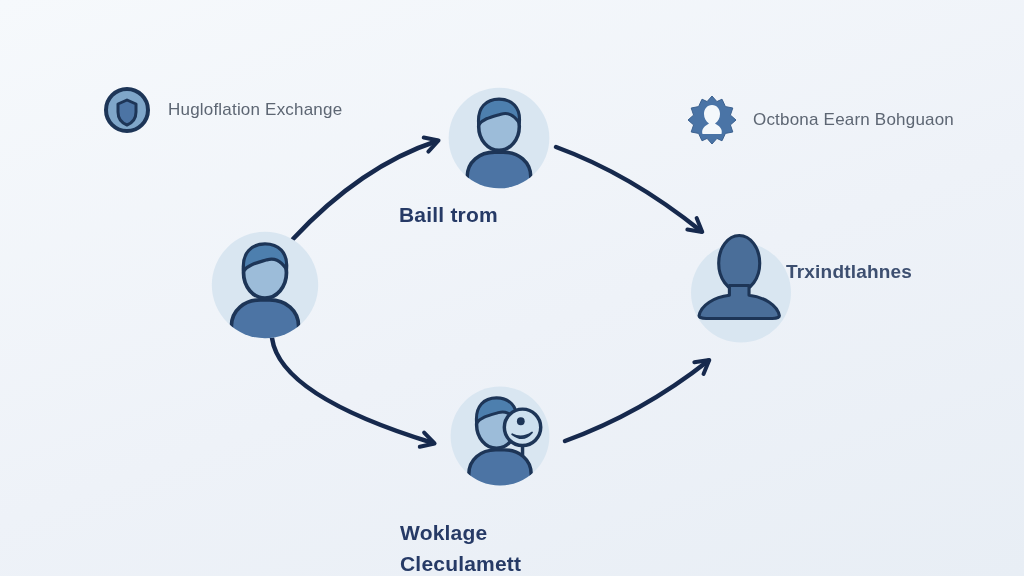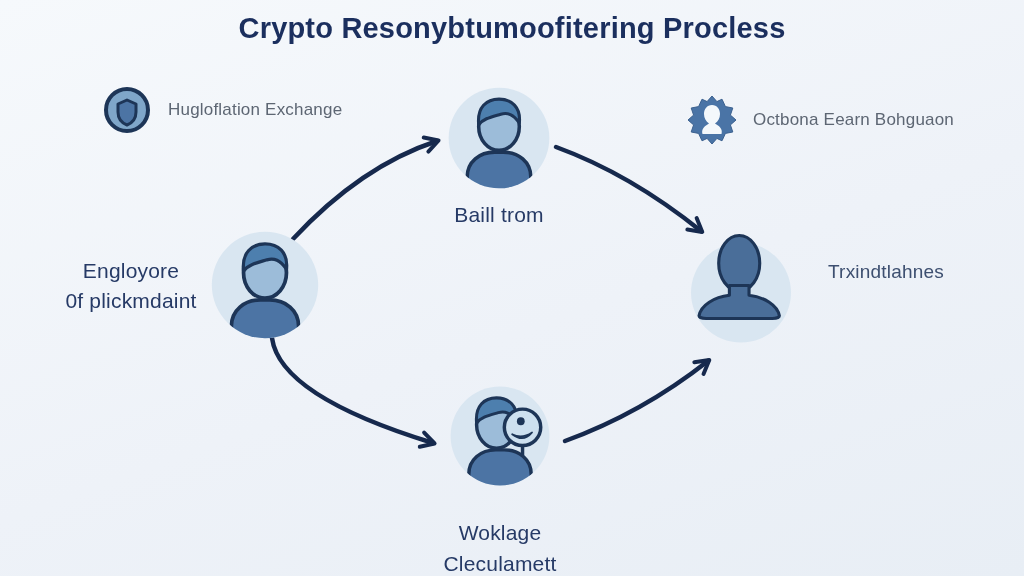--- a/index.html
+++ b/index.html
@@ -19,22 +19,22 @@
     position:absolute;top:12px;left:0;width:100%;text-align:center;
     font-size:29px;font-weight:700;color:var(--title);letter-spacing:.2px;
   }
   .legend{position:absolute;display:flex;align-items:center;}
   .legend svg{flex:0 0 auto;}
   .legend-label{color:var(--legend-text);font-size:17px;margin-left:17px;letter-spacing:.2px;}
   .legend-left{left:103px;top:86px;}
   .legend-right{left:688px;top:96px;}
   .node-avatar{position:absolute;}
   .node-label{
-    position:absolute;text-align:center;color:var(--label);
-    font-size:21px;font-weight:400;line-height:30px;letter-spacing:.2px;
+    position:absolute;text-align:left;color:var(--label);
+    font-size:21px;font-weight:700;line-height:30px;letter-spacing:.2px;
   }
   .lbl-source{left:26px;top:256px;width:210px;}
   .lbl-buyer{left:399px;top:200px;width:200px;}
   .lbl-worker{left:400px;top:493px;width:200px;line-height:31px;margin-top:24px;}
   .lbl-target{left:786px;top:257px;width:200px;}
   .lbl-target .line2{font-size:19px;color:#3d4f70;}
   .arrows{position:absolute;left:0;top:0;width:1024px;height:576px;}
   .flow-arrow{fill:none;stroke:var(--arrow);stroke-width:4.5;stroke-linecap:round;}
   .arrowhead-path{fill:none;stroke:var(--arrow);stroke-width:2.4;stroke-linecap:round;stroke-linejoin:round;}
   .av-bg{fill:var(--avatar-bg);}
@@ -61,21 +61,20 @@
       <marker id="ah" viewBox="0 0 12 12" refX="9" refY="6" markerWidth="4.4" markerHeight="4.4" orient="auto-start-reverse">
         <path class="arrowhead-path" d="M2,1.5 L10,6 L2,10.5"></path>
       </marker>
     </defs>
     <path class="flow-arrow" d="M 293 239 Q 361 166 437 141" marker-end="url(#ah)"></path>
     <path class="flow-arrow" d="M 556 147 Q 630 174 701 231" marker-end="url(#ah)"></path>
     <path class="flow-arrow" d="M 272 338 Q 280 396 433 443" marker-end="url(#ah)"></path>
     <path class="flow-arrow" d="M 565 441 Q 642 413 708 361" marker-end="url(#ah)"></path>
   </svg>
 
-  <div class="title">Crypto Resonybtumoofitering Procless</div>
 
   <div class="legend legend-left">
     <svg width="48" height="48" viewBox="0 0 48 48">
       <circle class="shield-ring" cx="24" cy="24" r="21"></circle>
       <path class="shield" d="M24,14 L33,18 L33,26 C33,33 29,37 24,39 C19,37 15,33 15,26 L15,18 Z"></path>
     </svg>
     <span class="legend-label">Hugloflation Exchange</span>
   </div>
 
   <div class="legend legend-right">
@@ -92,24 +91,20 @@
           <circle cx="60" cy="60" r="57"></circle>
         </clipPath>
       </defs>
     <circle class="av-bg" cx="60" cy="60" r="57"></circle>
     <g clip-path="url(#clip-src)">
       <path class="av-body" d="M24,124 L24,104 C24,87 38,76 55,76 L65,76 C82,76 96,87 96,104 L96,124 Z"></path>
     </g>
     <ellipse class="av-head" cx="60" cy="47" rx="23" ry="27"></ellipse>
     <path class="av-hair" d="M37,45 C35,25 46,16 60,16 C74,16 85,25 83,43 C76,33 70,31 62,33 C52,36 42,38 37,45 Z"></path>
   </svg>
-  <div class="node-label lbl-source">
-    <div class="line1">Engloyore</div>
-    <div class="line2">0f plickmdaint</div>
-  </div>
 
   <svg class="node-avatar" style="left:446px;top:85px;" width="106" height="106" viewBox="0 0 120 120">
     <defs>
         <clipPath id="clip-top">
           <circle cx="60" cy="60" r="57"></circle>
         </clipPath>
       </defs>
     <circle class="av-bg" cx="60" cy="60" r="57"></circle>
     <g clip-path="url(#clip-top)">
       <path class="av-body" d="M24,124 L24,104 C24,87 38,76 55,76 L65,76 C82,76 96,87 96,104 L96,124 Z"></path>

